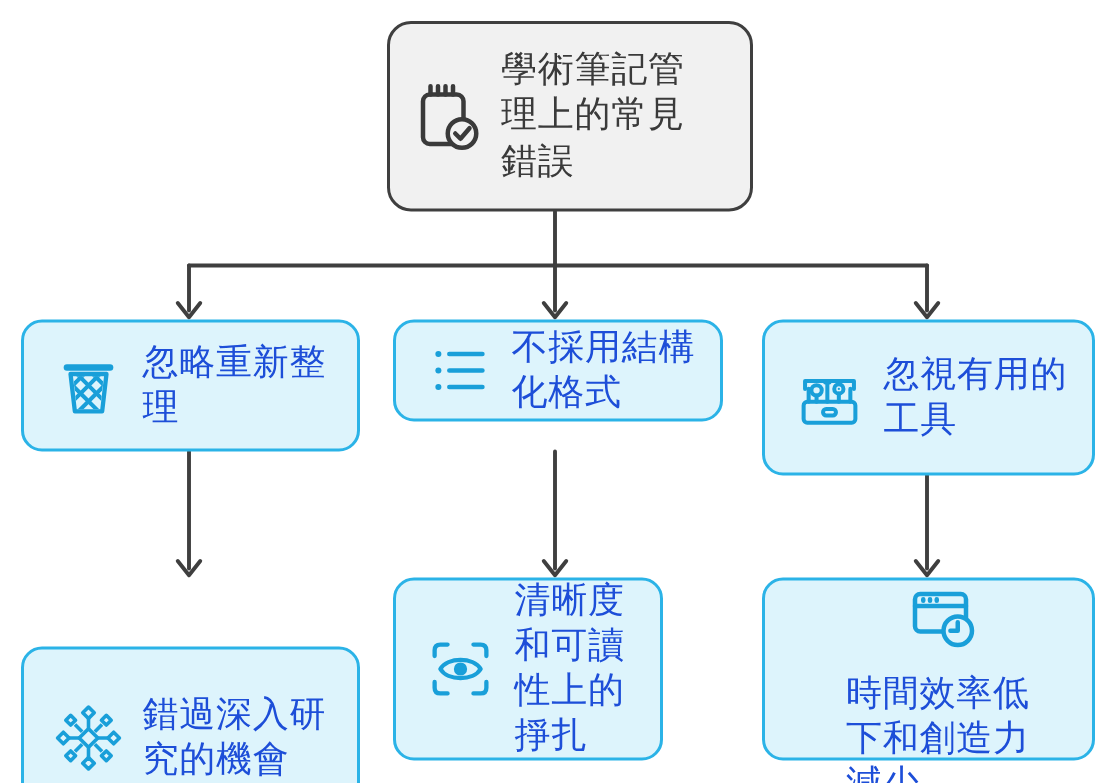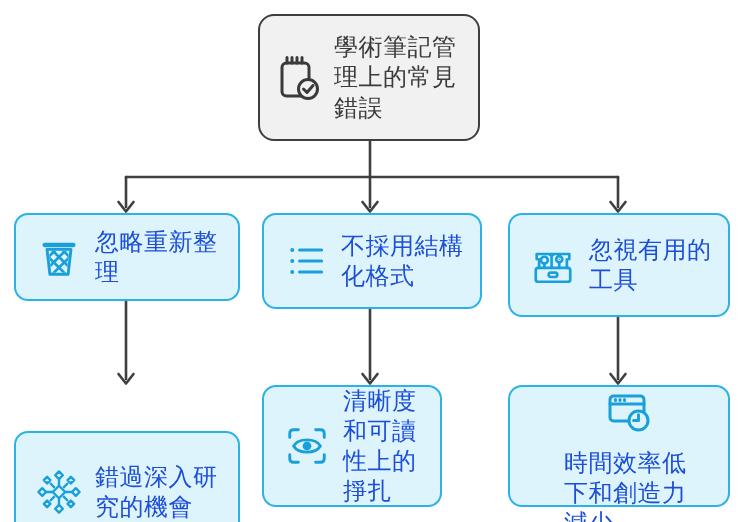--- a/index.html
+++ b/index.html
@@ -36,23 +36,23 @@
   .label{
     font-size:24px;
     line-height:1.26;
     font-weight:500;
     width:130px;
     word-break:break-all;
     letter-spacing:0.5px;
   }
   .icon{flex:0 0 auto;display:flex;align-items:center;justify-content:center;}
   
-  .pos-root{left:258px;top:14px;width:222px;height:127px;}
+  .pos-root{left:258px;top:14px;width:244px;height:127px;}
   .pos-c0{left:14px;top:213px;width:226px;height:88px;}
-  .pos-c1{left:262px;top:213px;width:220px;height:96px;}
+  .pos-c1{left:262px;top:213px;width:220px;height:68px;}
   .pos-c2{left:508px;top:213px;width:222px;height:104px;}
   .pos-e0{left:14px;top:399px;width:226px;height:122px;margin-top:32px;}
   .pos-e1{left:262px;top:385px;width:180px;height:122px;}
   .pos-e2{left:508px;top:385px;width:222px;height:122px;flex-direction:column;}
 </style>
 </head>
 <body>
 
 <div class="canvas">
 

